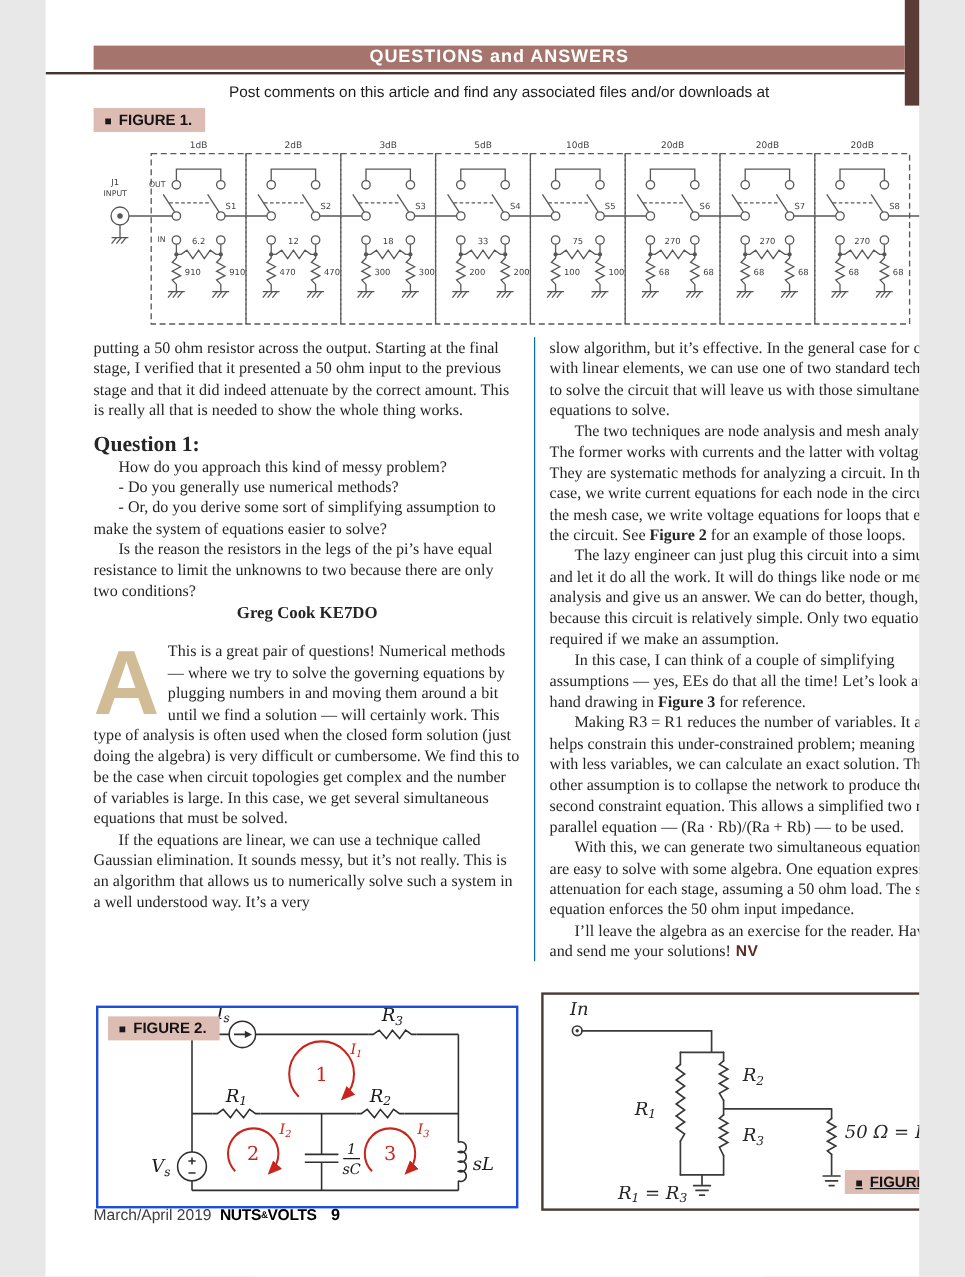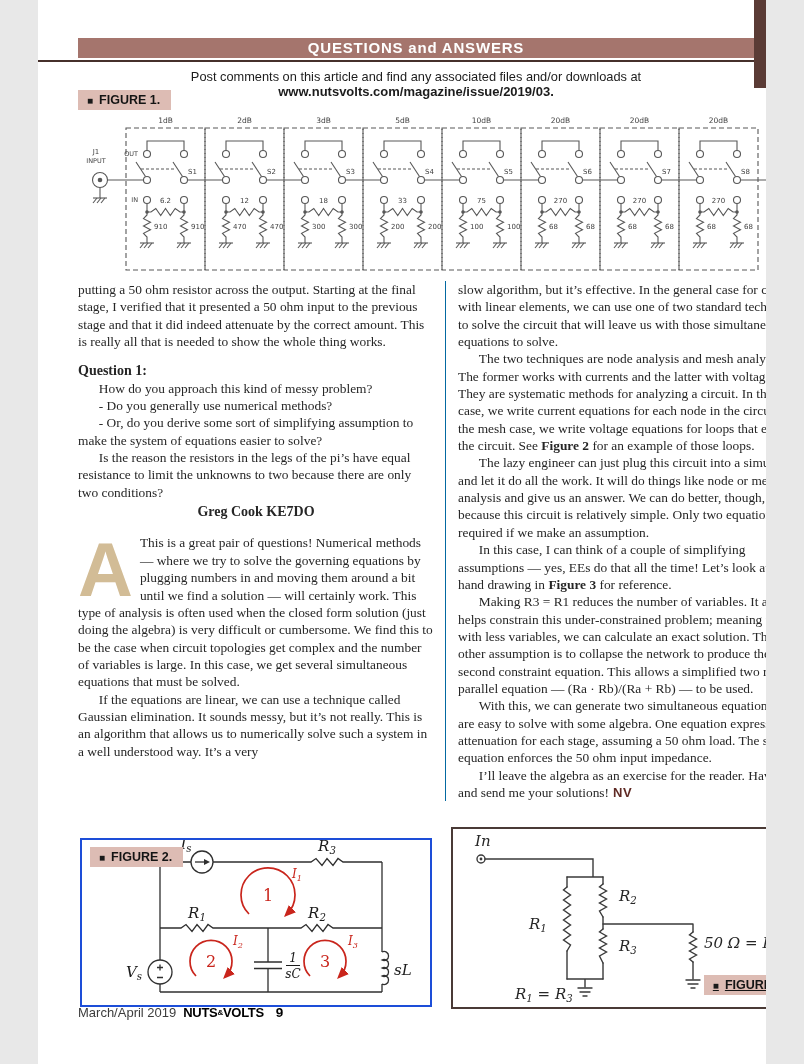--- a/index.html
+++ b/index.html
@@ -23,21 +23,21 @@
   .f1w{stroke:#585858;stroke-width:1.1;fill:none;}
   .f1d{stroke:#585858;stroke-width:1.1;fill:none;stroke-dasharray:5 3;}
   text.f1t{fill:#3f3f3f;font-family:"DejaVu Sans",sans-serif;}
   
   #cols{left:40px;top:281px;width:726px;display:flex;}
   .col{font-size:13.4px;line-height:17.35px;text-align:left;}
   .col-left{width:356px;padding-right:11px;border-right:1px solid #0369a1;}
   .col-right{width:346px;padding-left:12px;}
   .body-p{margin:0;}
   .body-p.ind{text-indent:1.55em;}
-  .q-head{margin:12px 0 0;font-weight:bold;font-size:14px;}
+  .q-head{margin:12px 0 0;font-weight:bold;font-size:18px;}
   .byline{margin:2px 0 0;font-weight:bold;text-align:center;font-size:14px;}
   .answer{margin-top:14px;}
   .dropcap{float:left;font:bold 76px/0.76 "Liberation Sans",sans-serif;color:#d2bc96;
            margin:7px 7px 4px 0;}
   .nv{font:bold 13px "Liberation Sans",sans-serif;color:#5f2a24;letter-spacing:0.5px;}
   
   #fig2box{left:42px;top:838px;width:348px;height:165px;border:2px solid #1d4ed8;background:#fff;}
   #fig2box .chip{position:absolute;left:8px;top:7px;}
   .f2w{stroke:#2f2f2f;stroke-width:1.3;fill:none;}
   text.f2l{fill:#1a1a1a;font:italic 15px "DejaVu Serif",serif;}
@@ -65,21 +65,20 @@
 
   <div class="abs corner"></div>
 
   <div class="abs qa-bar">
     <span>QUESTIONS and ANSWERS</span>
   </div>
   <div class="abs rule"></div>
 
   <div class="abs intro">
     <span>Post comments on this article and find any associated files and/or downloads at</span><br>
-    <b>www.nutsvolts.com/magazine/issue/2019/03.</b>
   </div>
 
   <div class="abs" style="left:40px;top:90px;">
     <span class="chip"><span class="sq">■</span><span>FIGURE 1.</span></span>
   </div>
 
   <svg id="fig1" class="abs" width="718" height="166" viewBox="0 0 718 166">
       <g>
         <text x="16" y="42" font-size="7" text-anchor="middle" class="f1t">J1</text>
         <text x="16" y="51" font-size="6.5" text-anchor="middle" class="f1t">INPUT</text>

